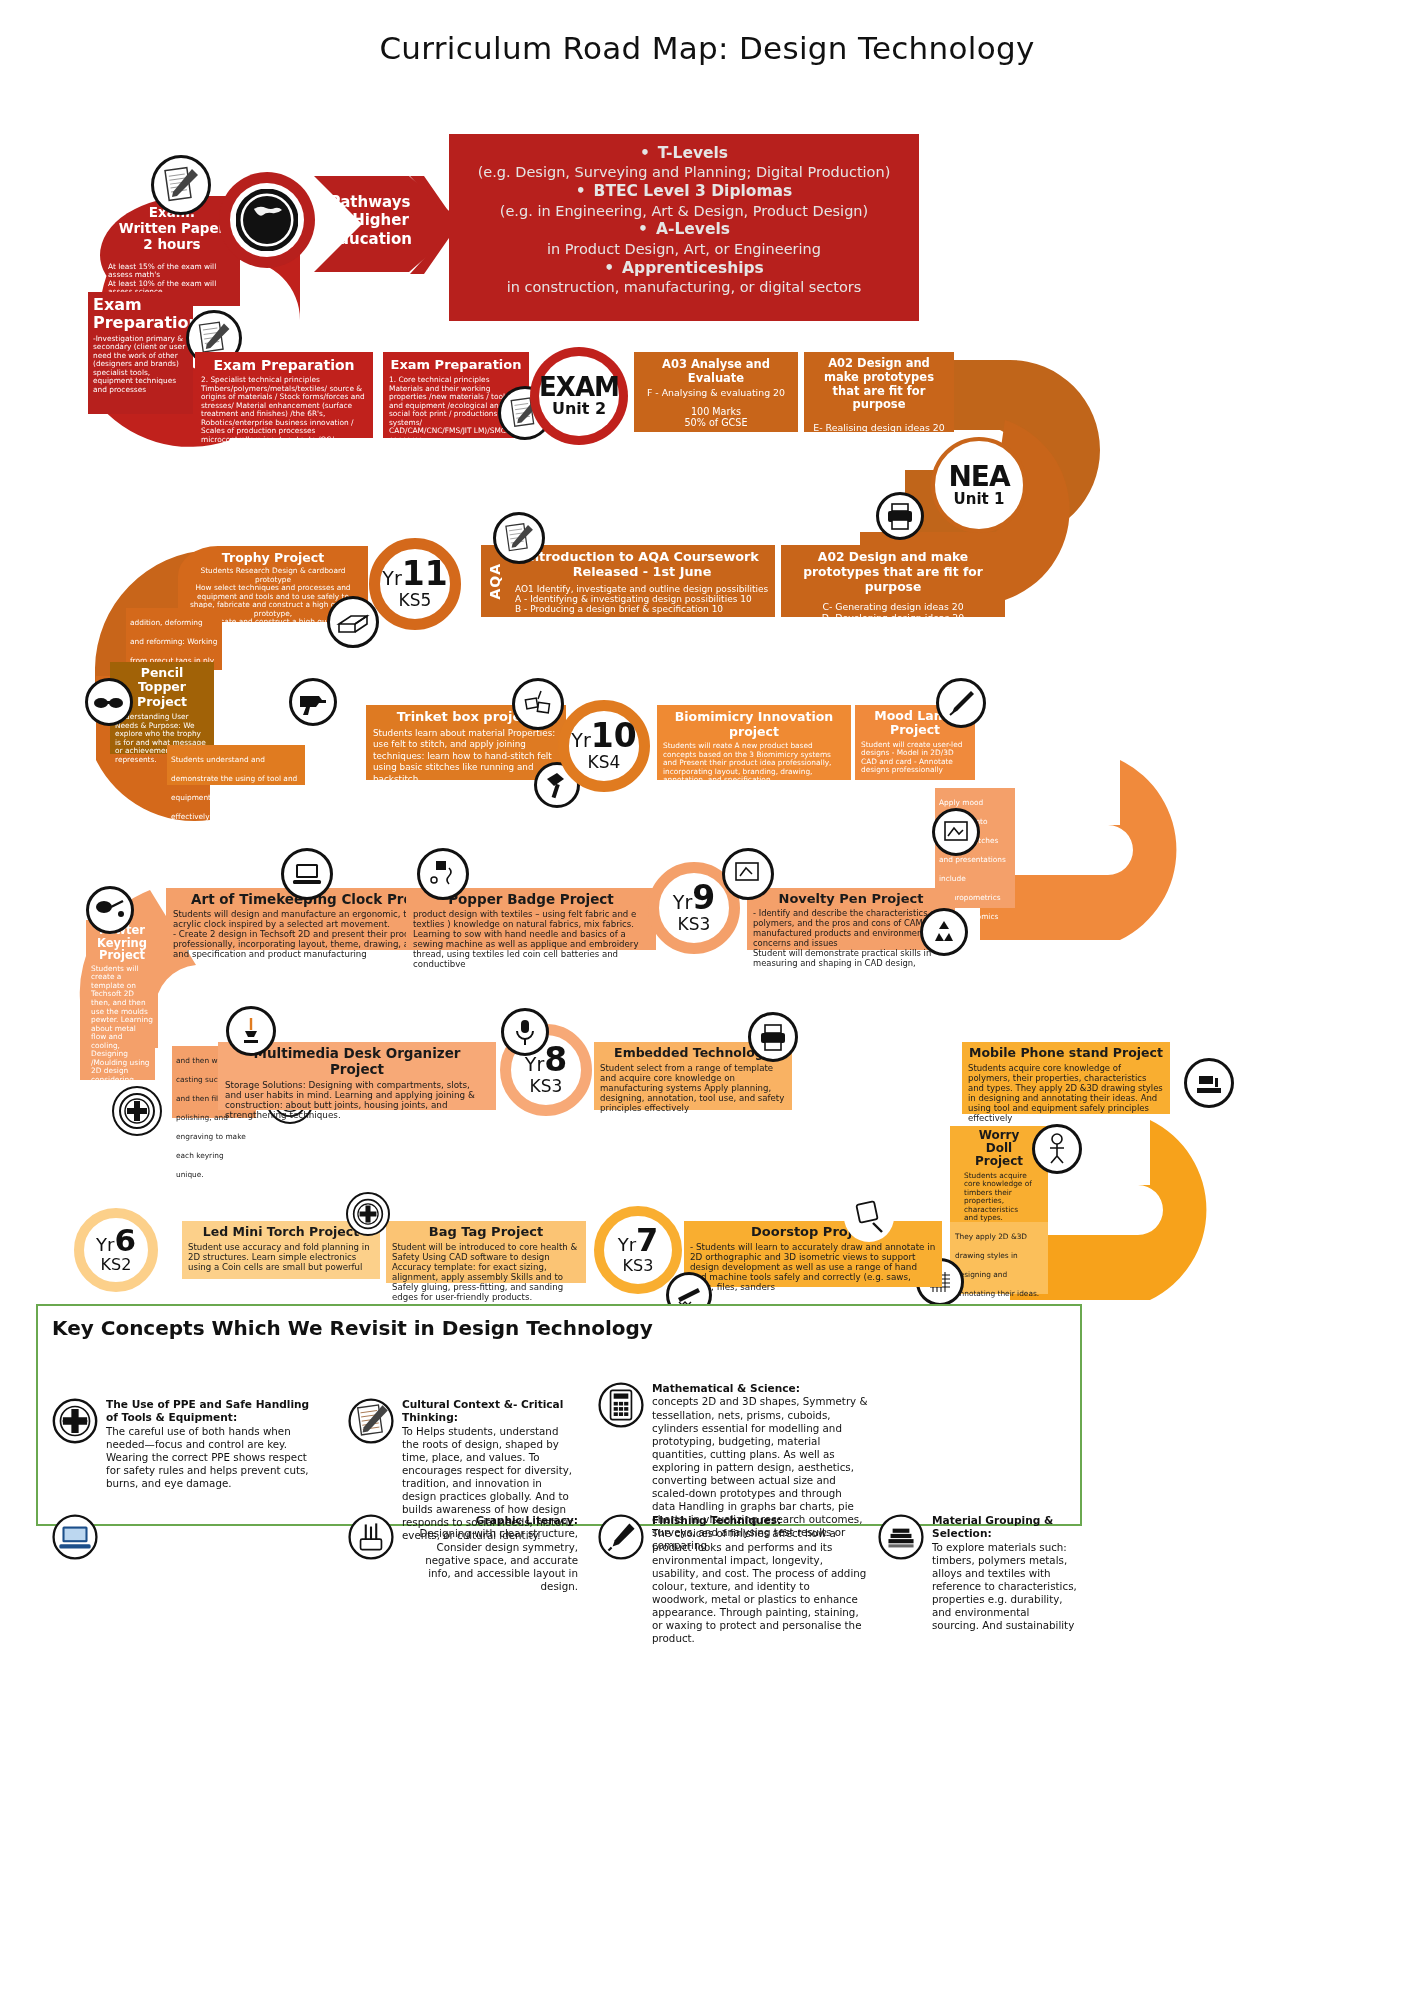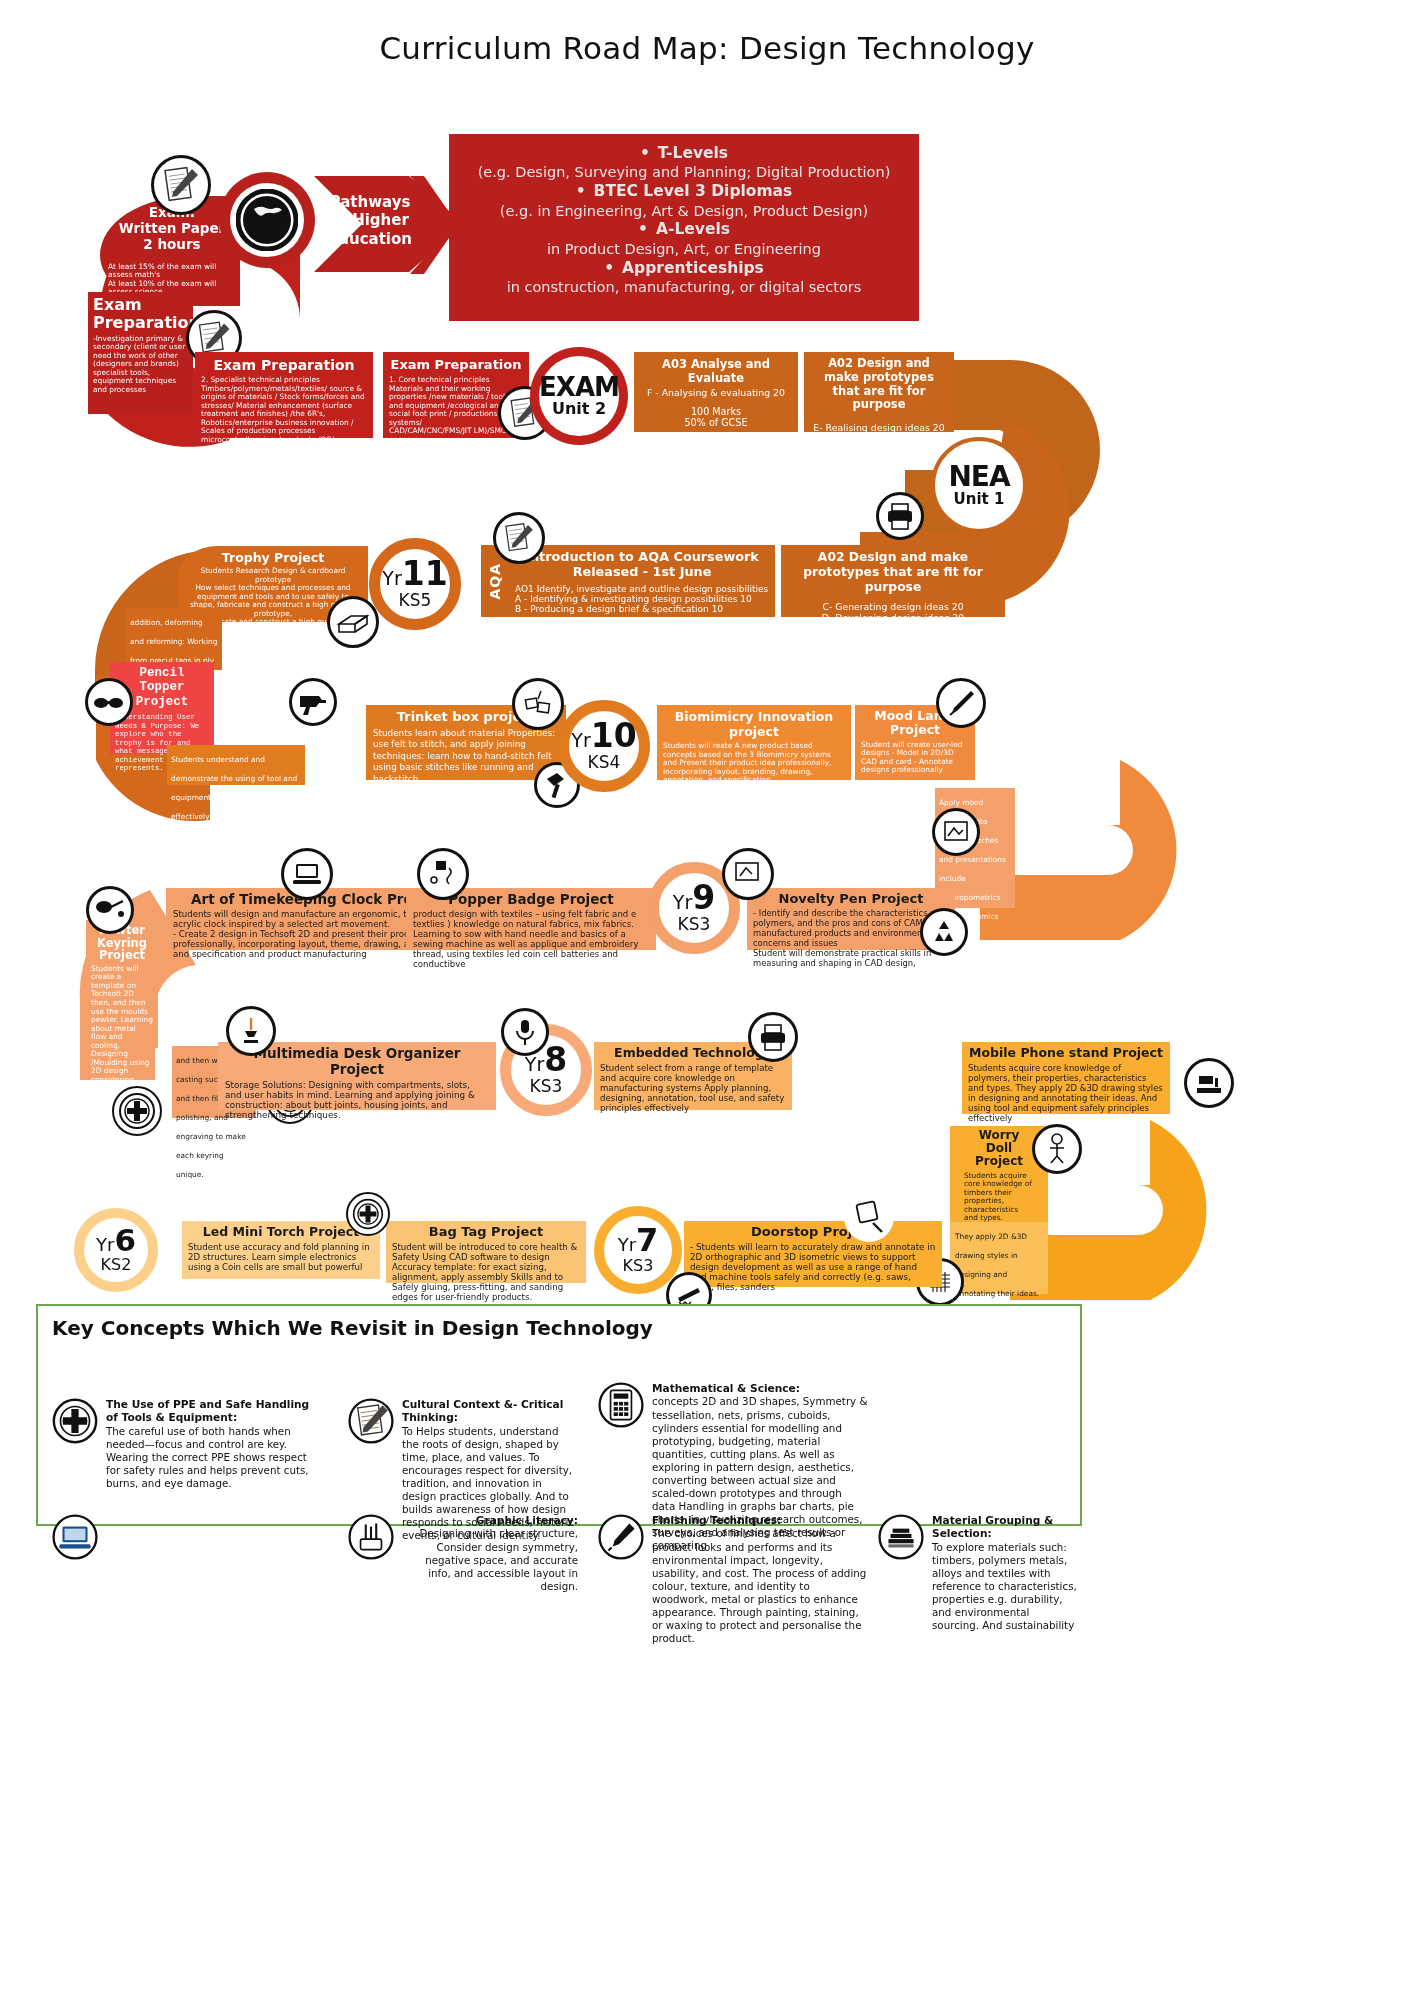--- a/index.html
+++ b/index.html
@@ -305,21 +305,21 @@
   <div class="ico" style="left:327px;top:596px;width:52px;height:52px;">
     <svg width="36" height="36" viewBox="0 0 36 36">
       <g fill="none" stroke="#111" stroke-width="1.6">
         <path d="M4 20 L16 12 L32 12 L20 20 Z"></path>
         <path d="M4 20 L4 28 L20 28 L20 20"></path>
         <path d="M20 20 L32 12 L32 20 L20 28"></path>
       </g>
     </svg>
   </div>
 
-  <div class="blk or3" style="left:110px;top:662px;width:104px;height:92px;padding:4px 5px;background:#ef4444;font-family:Liberation Mono, monospace;">
+  <div class="blk or3" style="left:110px;top:662px;width:104px;height:92px;padding:4px 5px;background:#a16207;">
     <span class="hd" style="font-size:12.5px;line-height:1.15;">Pencil Topper Project</span>
     <span class="bd lbl-xs" style="margin-top:4px;display:block;">Understanding User Needs &amp; Purpose: We explore who the trophy is for and what message or achievement it represents.</span>
   </div>
   <div class="blk" style="left:167px;top:745px;width:138px;height:40px;background:#e07b20;padding:2px 4px;">
     <span class="lbl-xs">Students understand and demonstrate the using of tool and equipment safety principles effectively apply a finish in acrylic paint.</span>
   </div>
 
   <div class="ico" style="left:85px;top:678px;width:48px;height:48px;">
     <svg width="34" height="26" viewBox="0 0 34 26">
       <ellipse cx="9" cy="14" rx="7" ry="5" fill="#111"></ellipse>

